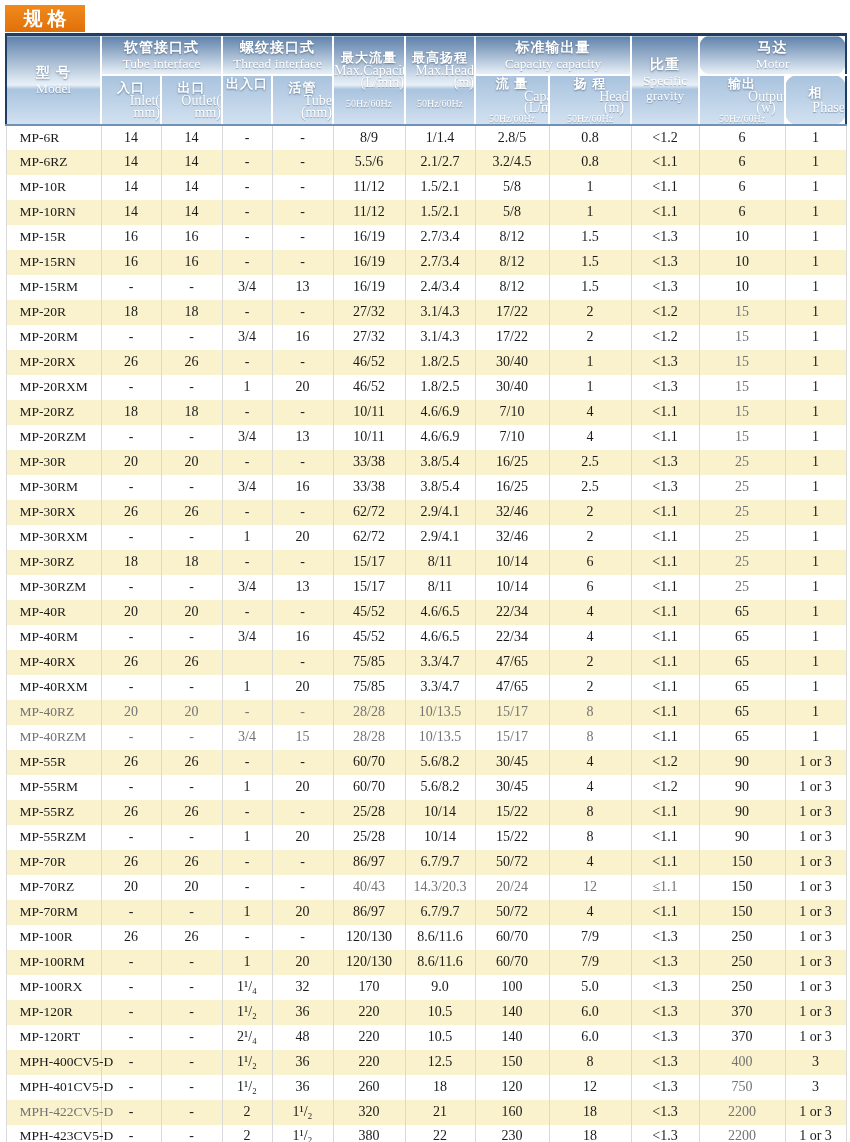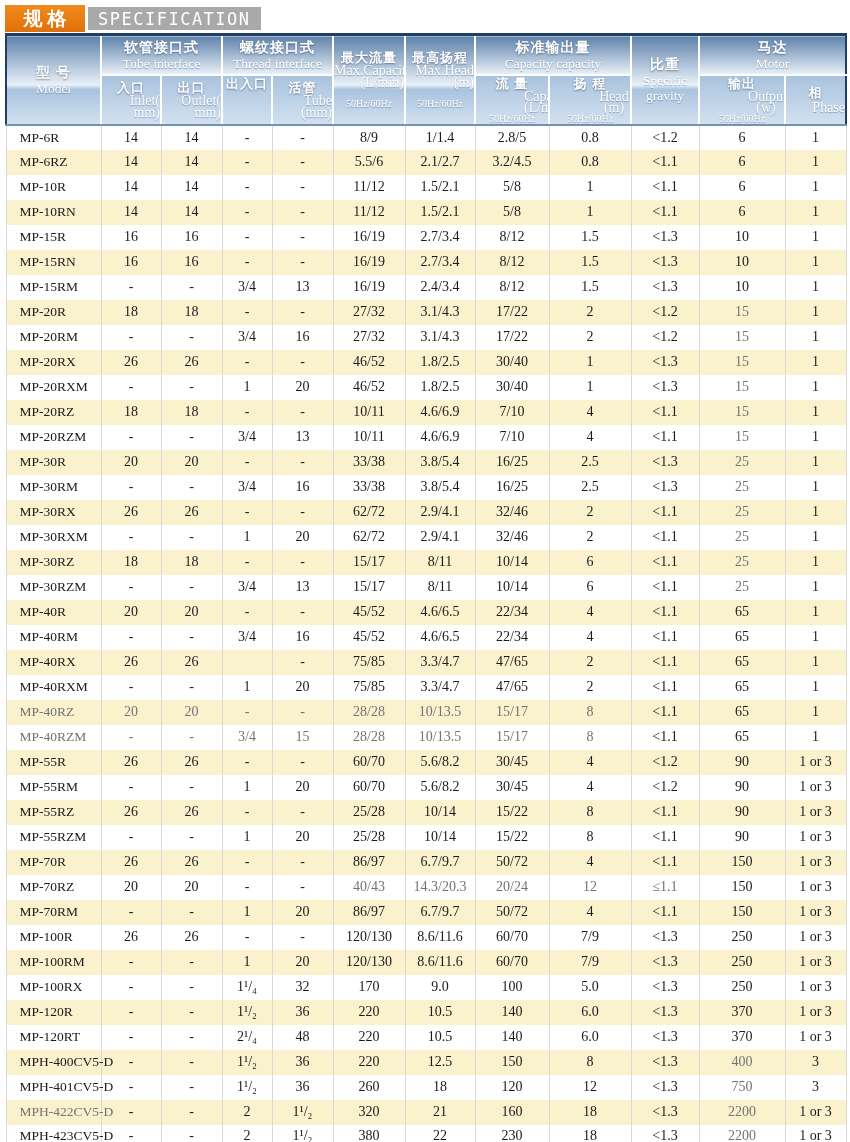--- a/index.html
+++ b/index.html
@@ -24,21 +24,21 @@
   
   table { border-collapse:collapse; table-layout:fixed; margin-left:5px; width:840px;
           border-bottom:3px solid #7DA0C7; border-left:1px solid #D9D9D9; border-right:1px solid #D9D9D9; }
 
   thead th {
     vertical-align:middle; text-align:center; color:#fff; font-weight:normal;
     border-right:2px solid #fff; border-bottom:2px solid #fff; overflow:hidden;
   }
   thead tr.grp > th { border-top:3px solid #1E3E63; }
   thead th.edge-l { border-left:2px solid #1E3E63; }
-  thead th.edge-r { border-right:2px solid #1E3E63; }
+  thead th.edge-r { border-right:2px solid #1E3E63;border-radius:13px; }
   thead tr.grp th { height:40px; }
   thead tr.sub th { height:36px; }
   thead th.span2 { background:linear-gradient(180deg,#5F82AB 0%,#E9F1F8 55%,#A9C3DE 60%,#D2E1F0 100%); }
   thead tr.grp th.g { background:linear-gradient(180deg,#5F82AB,#E9F1F8); }
   thead tr.sub th { background:linear-gradient(180deg,#A9C3DE,#D2E1F0); border-bottom:2px solid #7292B5; }
   thead th.span2 { border-bottom:2px solid #7292B5; }
 
   .zh  { display:block; font-family:"Liberation Sans","DejaVu Sans",sans-serif; font-weight:bold;
          font-size:14px; letter-spacing:1px; text-shadow:0 1px 2px rgba(10,30,60,.45); line-height:17px; }
   .zh.sm { font-size:13px; line-height:15px; }
@@ -57,21 +57,20 @@
   tbody td:last-child { border-right:1px solid #D9D9D9; }
   tbody tr.alt td { background:#FAF1CD; }
   tbody td.model { text-align:left; padding-left:13px; font-size:13.5px; }
   tbody td.muted { color:#737373; }
 </style>
 </head>
 <body>
 
 <div class="titlebar">
   <span class="t-zh">规格</span>
-  <span class="t-en">SPECIFICATION</span>
 </div>
 
 <table>
   <colgroup>
     <col style="width:95px">
       <col style="width:60px">
       <col style="width:61px">
       <col style="width:50px">
     <col style="width:61px">
       <col style="width:72px">

